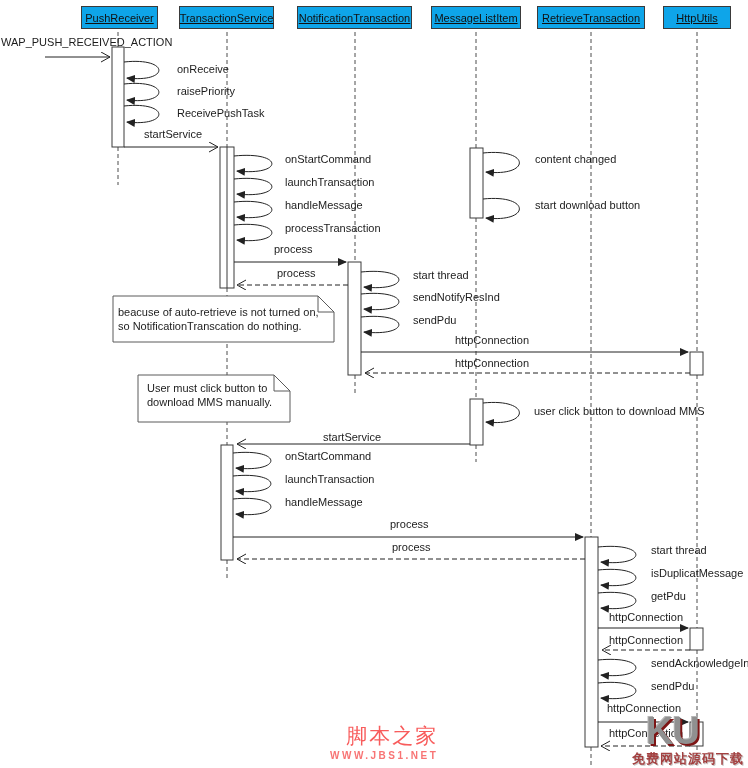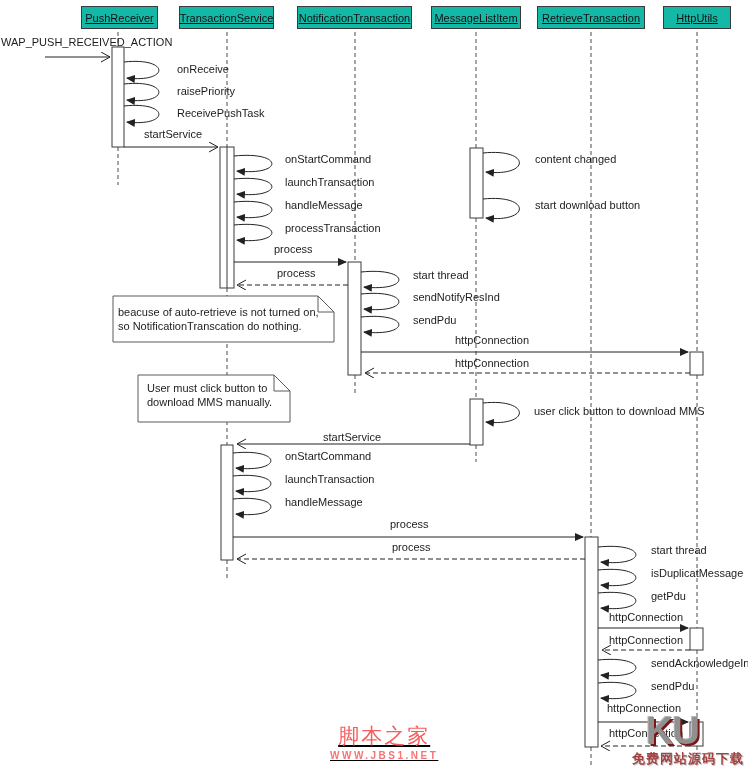--- a/index.html
+++ b/index.html
@@ -2,33 +2,33 @@
 <html><head>
 <meta charset="utf-8">
 <style>
   html,body { margin:0; padding:0; background:#ffffff; }
   #stage {
     position:relative; width:748px; height:768px; background:#fff;
     font-family:"Liberation Sans", sans-serif; overflow:hidden;
   }
   svg { position:absolute; left:0; top:0; }
   .pbox {
-    position:absolute; top:6px; height:23px; border:1px solid #3a3a3a; background:#14b8a6;
+    position:absolute; top:6px; height:23px; border:1px solid #3a3a3a; background:#0ea5e9;
     display:flex; align-items:center; justify-content:center;
     font-size:11px; color:#111; text-decoration:underline; white-space:nowrap;
     box-sizing:border-box; z-index:3;
   }
   .lbl {
     position:absolute; font-size:11px; line-height:12px; color:#1c1c1c;
     white-space:nowrap; z-index:4;
   }
   .note-text { position:absolute; z-index:4; }
   .note-text div { font-size:11px; line-height:14px; color:#1c1c1c; white-space:nowrap; }
   
-  .wm-jbs { position:absolute; left:330px; top:724px; z-index:9; text-align:center;text-decoration:underline; }
+  .wm-jbs { position:absolute; left:330px; top:724px; z-index:9; text-align:right; }
   .wm-jbs .t { font-size:21px; line-height:23px; color:#f85c5c; letter-spacing:2px; }
   .wm-jbs .u { font-size:10px; font-weight:bold; color:#f87474; letter-spacing:2.5px; margin-top:3px; }
   .wm-aspku { position:absolute; left:570px; top:700px; width:178px; height:68px; z-index:9; }
   .wm-asp  { position:absolute; left:2px; top:4px; font-size:49px; line-height:49px;
              font-weight:bold; font-style:italic; color:#a31414; letter-spacing:-2px; }
   .wm-ku   { position:absolute; left:76px; top:12px; font-size:38px; line-height:38px;
              font-weight:bold; color:#909090; letter-spacing:-1px;
              text-shadow:2px 2px 0 #7d1515, -1px -1px 0 #b5b5b5; }
   .wm-com  { position:absolute; left:134px; top:32px; font-size:17px; font-style:italic; color:#8f8f8f;margin-top:44px; }
   .wm-tag  { position:absolute; left:62px; top:50px; font-size:13px; font-weight:bold;

